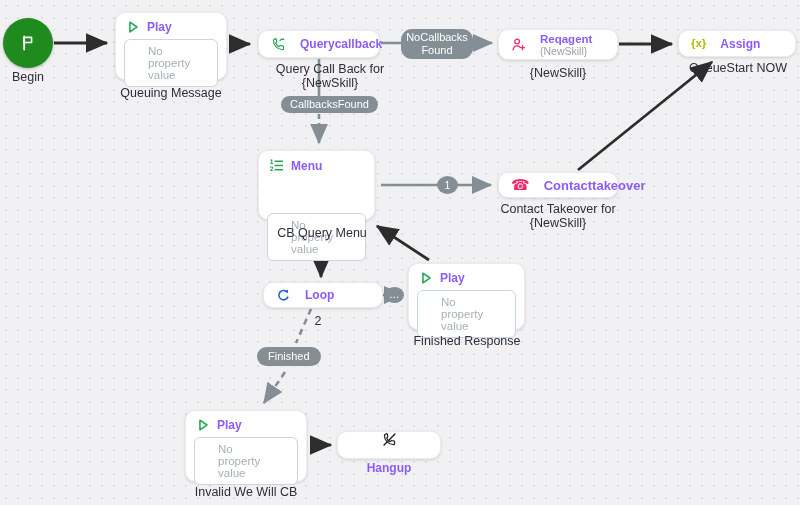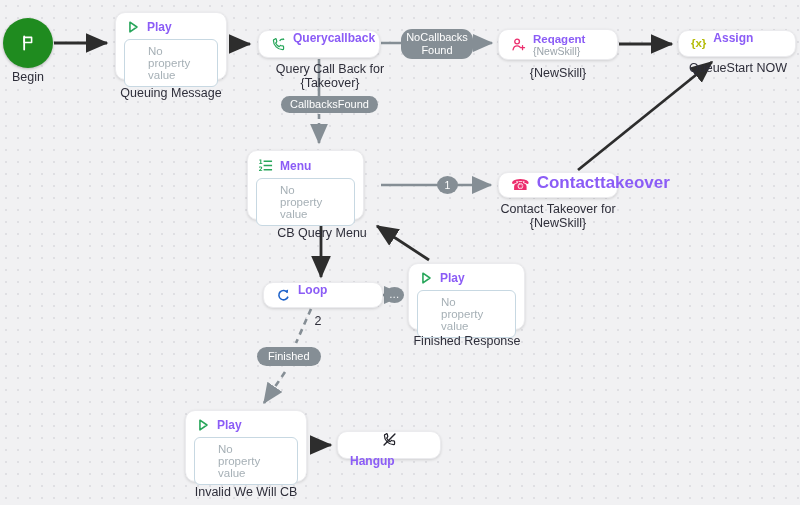--- a/index.html
+++ b/index.html
@@ -6,21 +6,21 @@
   body{font-family:"Liberation Sans","DejaVu Sans",sans-serif;}
   #canvas{
     position:relative;width:800px;height:505px;overflow:hidden;
     background-color:#f1f1f3;
     background-image:radial-gradient(#dfdfe3 1px, transparent 1.3px);
     background-size:12px 12px;
   }
   #edges{position:absolute;left:0;top:0;width:800px;height:505px;}
   .node{position:absolute;background:#fff;border:1px solid #ebebee;border-radius:10px;
         box-shadow:0 1px 3px rgba(0,0,0,.14);box-sizing:border-box;}
-  .pill{display:flex;gap:7px;padding:0 12px;}
+  .pill{display:flex;align-items:center;gap:14px;padding:0 12px;}
   .card{display:flex;flex-direction:column;padding:7px 8px 8px 8px;}
   .title-row{display:flex;align-items:center;gap:7px;padding:0 2px 5px 2px;}
   .ntitle{font-size:12px;font-weight:bold;color:#8b5cf6;white-space:nowrap;}
   .nsub{font-size:10.5px;color:#9aa3aa;line-height:1;}
   .two-line{display:flex;flex-direction:column;justify-content:center;line-height:1.15;}
   .prop{flex:1;border:1.3px solid #c7d8e2;border-radius:6px;background:#fff;
         color:#a6b0b6;font-size:11.5px;padding:5px 23px;box-sizing:border-box;}
   .caption{position:absolute;font-size:12.5px;color:#2e2e3a;text-align:center;line-height:1.15;}
   .badge{position:absolute;background:#858e95;color:#fff;font-size:11px;text-align:center;
          border-radius:11px;line-height:1.2;box-shadow:0 0 0 0;}
@@ -90,21 +90,21 @@
   <div class="node pill" style="left:258px;top:30px;width:122px;height:28px;">
     <span class="icon">
       <svg width="15" height="15" viewBox="0 0 16 16">
         <path d="M3.6 2.6c-.5 0-1 .4-1 1 0 5.4 4.4 9.8 9.8 9.8.6 0 1-.5 1-1v-1.9c0-.5-.3-.9-.8-1l-2-.4c-.4-.1-.8 0-1 .3l-.9.9C7 9.5 5.7 8.2 4.9 6.5l.9-.9c.3-.3.4-.7.3-1l-.4-2c-.1-.5-.5-.8-1-.8z" fill="none" stroke="#27a65a" stroke-width="1.3" stroke-linejoin="round"></path>
         <path d="M9.3 4.3a3.2 3.2 0 0 1 4.2-1.7" fill="none" stroke="#27a65a" stroke-width="1.3"></path>
         <path d="M13 1l1.5 2-2.4.4z" fill="#27a65a"></path>
       </svg>
     </span>
     <span class="ntitle">Querycallback</span>
   </div>
-  <div class="caption" style="left:246px;top:62px;width:168px;">Query Call Back for {Takeover}</div>
+  <div class="caption" style="left:246px;top:62px;width:168px;">Query Call Back for {NewSkill}</div>
 
   <div class="badge" style="left:401px;top:29px;width:66px;padding:2px 3px;word-break:break-all;">NoCallbacksFound</div>
 
   <div class="badge" style="left:281px;top:96px;padding:2px 9px;">CallbacksFound</div>
 
   <div class="node pill" style="left:498px;top:29px;width:120px;height:31px;">
     <span class="icon">
       <svg width="15" height="15" viewBox="0 0 16 16">
         <circle cx="6.5" cy="4.8" r="2.5" fill="none" stroke="#ec2d6d" stroke-width="1.4"></circle>
         <path d="M2.2 13.6c.5-2.7 2.1-4.2 4.3-4.2 1.2 0 2.2.4 3 1.2" fill="none" stroke="#ec2d6d" stroke-width="1.4" stroke-linecap="round"></path>
@@ -117,40 +117,40 @@
     </span>
   </div>
   <div class="caption" style="left:508px;top:66px;width:100px;">{NewSkill}</div>
 
   <div class="node pill" style="left:678px;top:30px;width:118px;height:27px;">
     <span class="icon assign-x">{x}</span>
     <span class="ntitle">Assign</span>
   </div>
   <div class="caption" style="left:686px;top:61px;width:104px;">QueueStart NOW</div>
 
-  <div class="node card" style="left:247px;top:150px;width:117px;height:70px;">
+  <div class="node card" style="left:258px;top:150px;width:117px;height:70px;gap:35px;">
     <div class="title-row">
       <span class="icon">
         <svg width="15" height="15" viewBox="0 0 16 16">
           <text x="0.5" y="6.2" font-size="6.5" font-weight="bold" fill="#27a65a" font-family="DejaVu Sans">1</text>
           <text x="0.5" y="14" font-size="6.5" font-weight="bold" fill="#27a65a" font-family="DejaVu Sans">2</text>
           <path d="M6 3.5h9 M6 8h9 M6 12.5h9" stroke="#27a65a" stroke-width="1.5"></path>
         </svg>
       </span>
       <span class="ntitle">Menu</span>
     </div>
     <div class="prop">No property value</div>
   </div>
   <div class="caption" style="left:262px;top:226px;width:120px;">CB Query Menu</div>
 
   <div class="badge oval" style="left:437px;top:176px;width:21px;height:18px;font-size:10.5px;">1</div>
 
   <div class="node pill" style="left:498px;top:172px;width:120px;height:26px;">
     <span class="icon glyph-phone">☎</span>
-    <span class="ntitle" style="font-size:17px;">Contacttakeover</span>
+    <span class="ntitle" style="font-size:13px;">Contacttakeover</span>
   </div>
   <div class="caption" style="left:477px;top:202px;width:162px;">Contact Takeover for {NewSkill}</div>
 
   <div class="node pill" style="left:263px;top:282px;width:120px;height:26px;">
     <span class="icon">
       <svg width="15" height="15" viewBox="0 0 16 16">
         <path d="M12.8 9.2a5 5 0 1 1-.6-4.4" fill="none" stroke="#1e62c9" stroke-width="1.7"></path>
         <path d="M12.9 1.6l-.4 3.6-3.2-1.7z" fill="#1e62c9"></path>
       </svg>
     </span>

